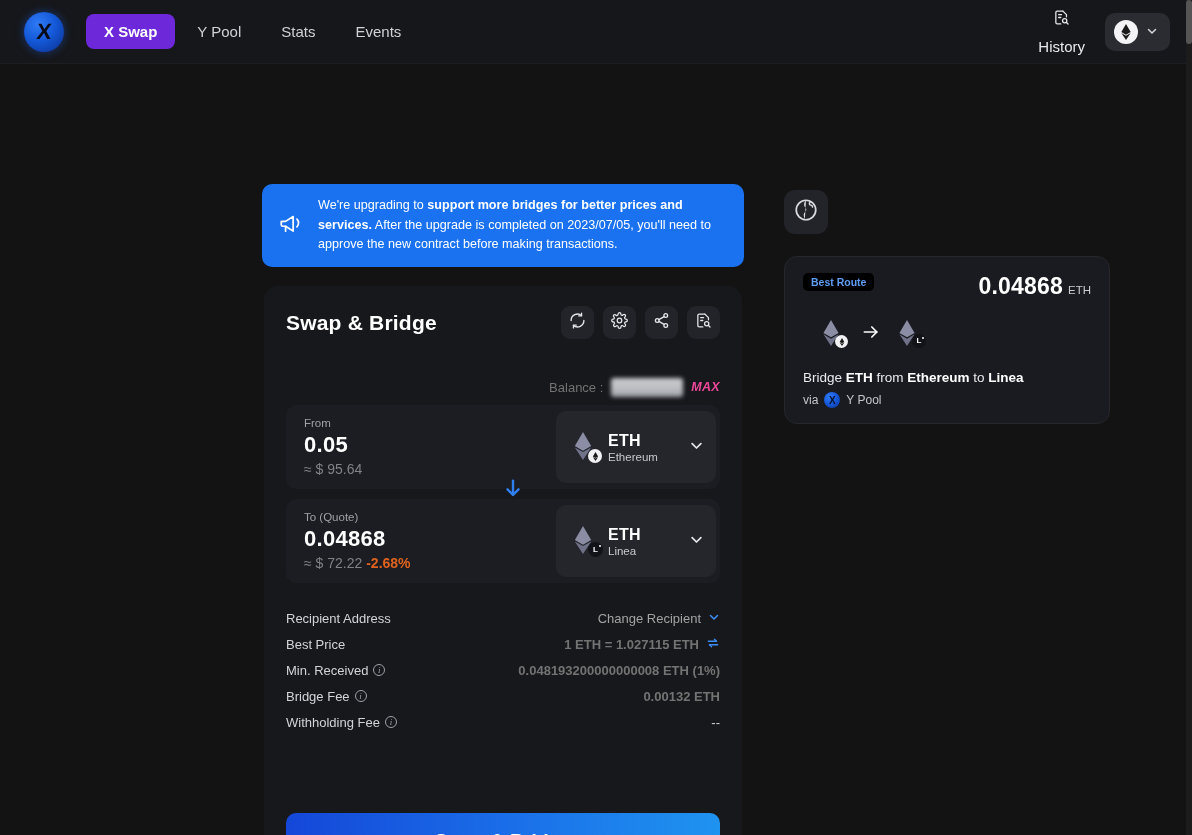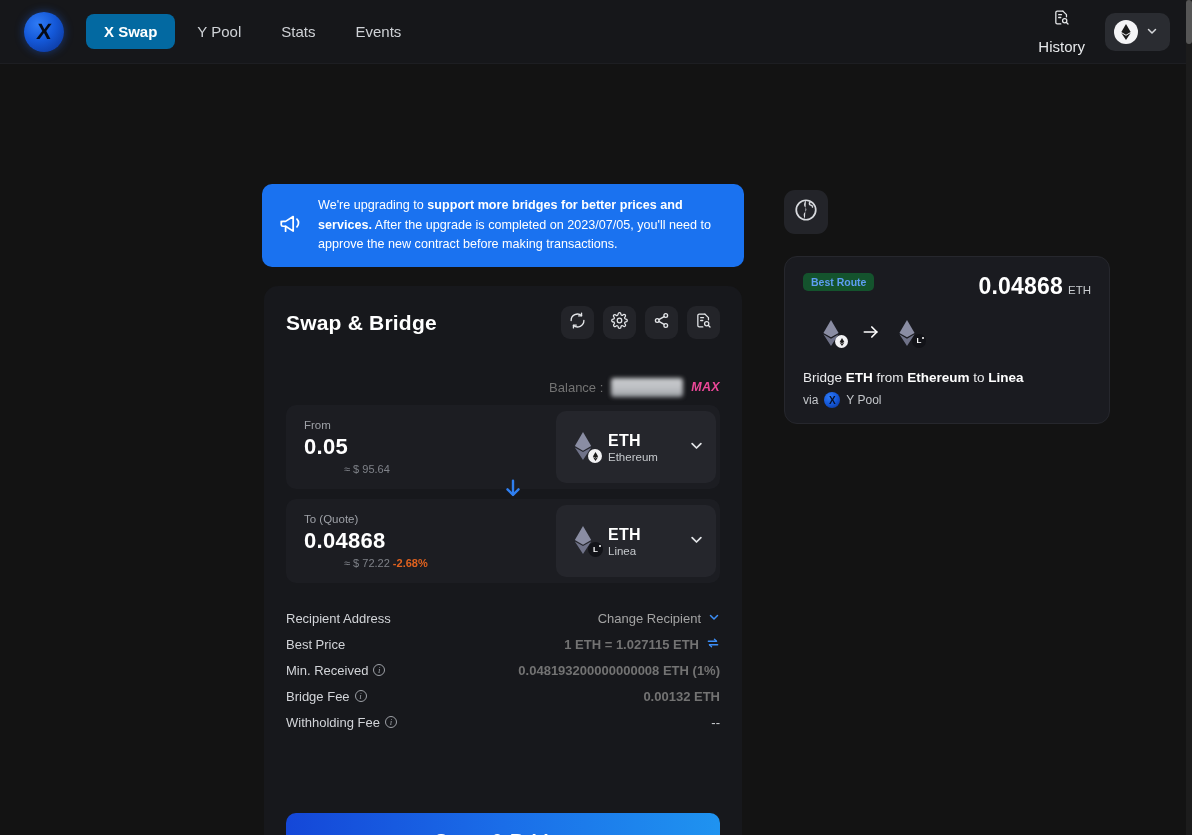--- a/index.html
+++ b/index.html
@@ -31,21 +31,21 @@
     display: flex; align-items: center; justify-content: center;
     font-size: 22px; font-weight: bold; color: #050a16;
     font-family: "Liberation Sans", sans-serif;
     transform: skewX(-6deg);
   }
   .nav { display: flex; align-items: center; margin-left: 22px; gap: 4px; }
   .nav-item {
     padding: 9px 18px; border-radius: 8px;
     font-size: 15px; color: #cfd2d6; cursor: pointer; white-space: nowrap;
   }
-  .nav-item.active { background: #0369a1; color: #ffffff; font-weight: bold; }
+  .nav-item.active { background: #6d28d9; color: #ffffff; font-weight: bold; }
 
   .header-right { margin-left: auto; display: flex; align-items: center; gap: 14px; }
   .history-btn {
     display: flex; align-items: center; gap: 9px;
     font-size: 15px; color: #e6e8ea; cursor: pointer; padding: 6px 6px; flex-direction: column;
   }
   .wallet-btn {
     display: flex; align-items: center; gap: 8px;
     background: #2a2c31; border-radius: 10px;
     padding: 7px 12px 7px 9px; cursor: pointer;
@@ -111,21 +111,21 @@
 
   .field {
     margin-top: 8px; background: #1c1d22; border-radius: 10px;
     height: 84px; display: flex; align-items: center; padding: 0 2px 0 18px;
     position: relative;
   }
   .field.to { margin-top: 10px; }
   .field-left { display: flex; flex-direction: column; justify-content: center; gap: 3px; }
   .field-label { font-size: 11.5px; color: #9ea1a7; }
   .field-value { font-size: 22px; font-weight: bold; letter-spacing: .3px; }
-  .field-sub { font-size: 11px; color: #7f8289; margin-left: 40px; }
+  .field-sub { font-size: 14px; color: #7f8289; }
   .field-sub .neg { color: #e0621f; font-weight: bold; }
 
   .token-sel {
     margin-left: auto; width: 160px; height: 72px;
     background: #25262c; border-radius: 10px;
     display: flex; align-items: center; gap: 10px; padding: 0 12px 0 16px;
     cursor: pointer; margin-right: 2px;
   }
   .token-icon { position: relative; width: 26px; height: 30px; flex: none; }
   .token-names { display: flex; flex-direction: column; gap: 1px; }
@@ -172,21 +172,21 @@
   }
   .route-card {
     position: absolute; left: 784px; top: 192px;
     width: 326px; height: 168px;
     background: #1a1b20; border-radius: 13px;
     border: 1px solid #26272d;
     padding: 16px 18px;
   }
   .route-top { display: flex; align-items: flex-start; }
   .best-badge {
-    background: #14532d; color: #5e9df3;
+    background: #000000; color: #5e9df3;
     font-size: 10.5px; padding: 3px 8px; border-radius: 5px; font-weight: bold;
   }
   .route-amt { margin-left: auto; display: flex; align-items: baseline; gap: 5px; }
   .route-amt .num { font-size: 23px; font-weight: bold; letter-spacing: .2px; }
   .route-amt .sym { font-size: 11.5px; color: #c9ccd0; }
   .route-icons { display: flex; align-items: center; gap: 16px; margin-top: 20px; padding-left: 18px; }
   .route-desc { margin-top: 22px; font-size: 13.5px; color: #e9eaec; }
   .route-desc b { font-weight: bold; color: #ffffff; }
   .route-via { margin-top: 7px; display: flex; align-items: center; gap: 6px; font-size: 12px; color: #c3c6ca; }
   .via-logo {

